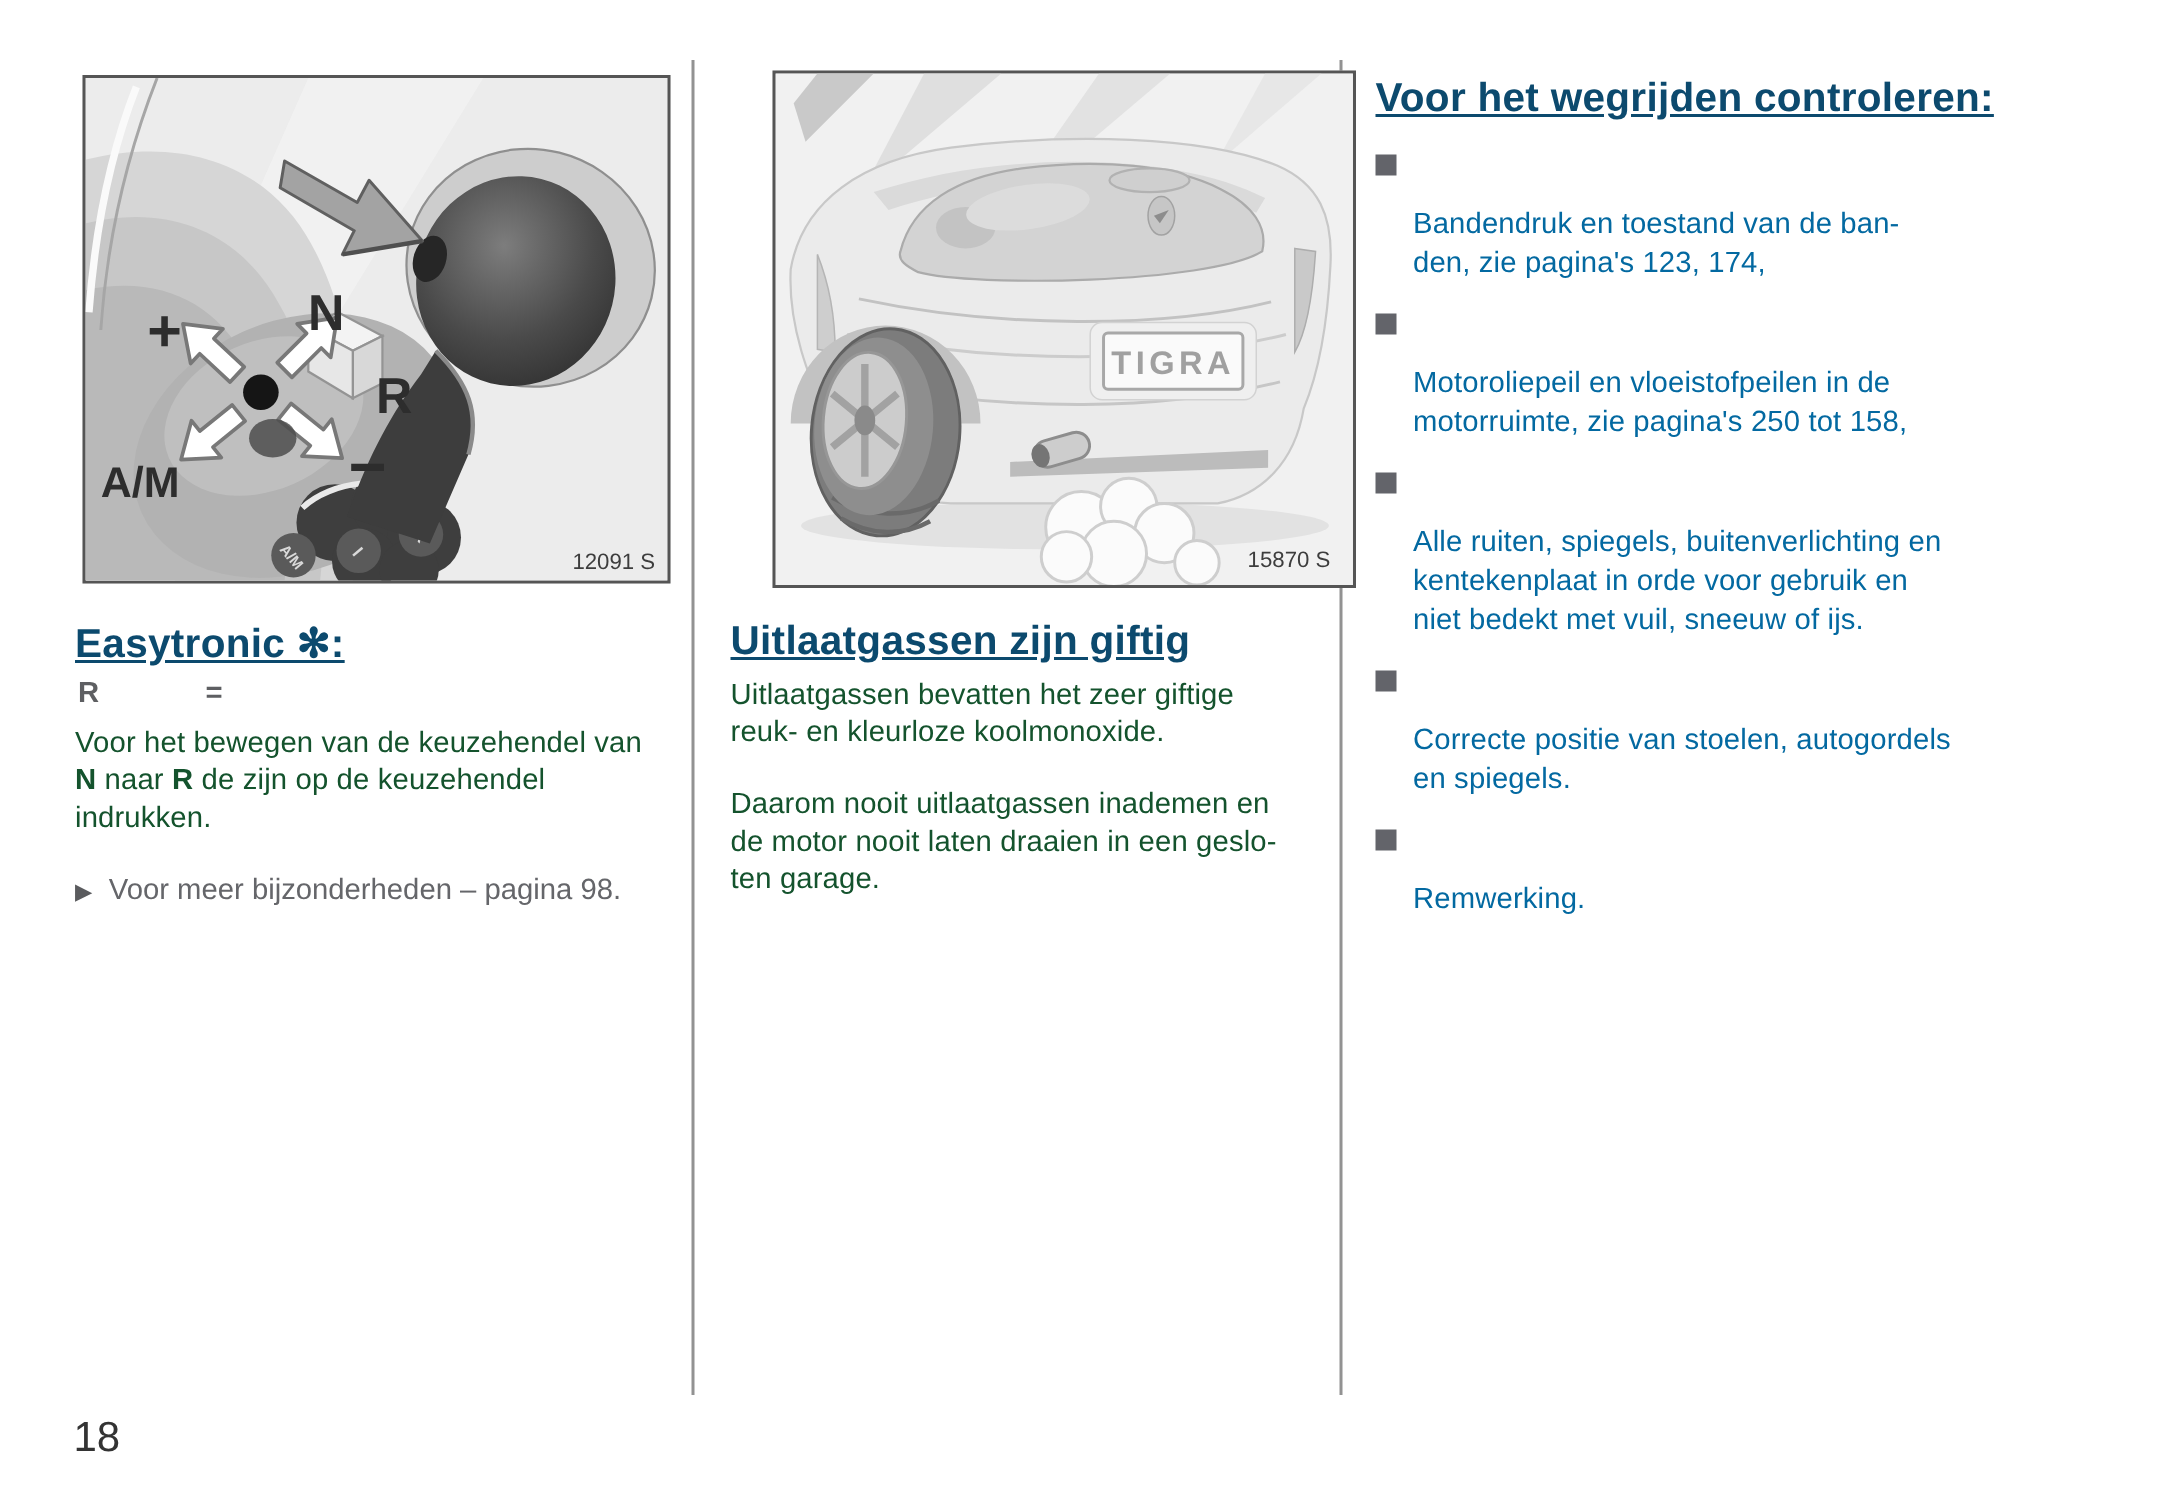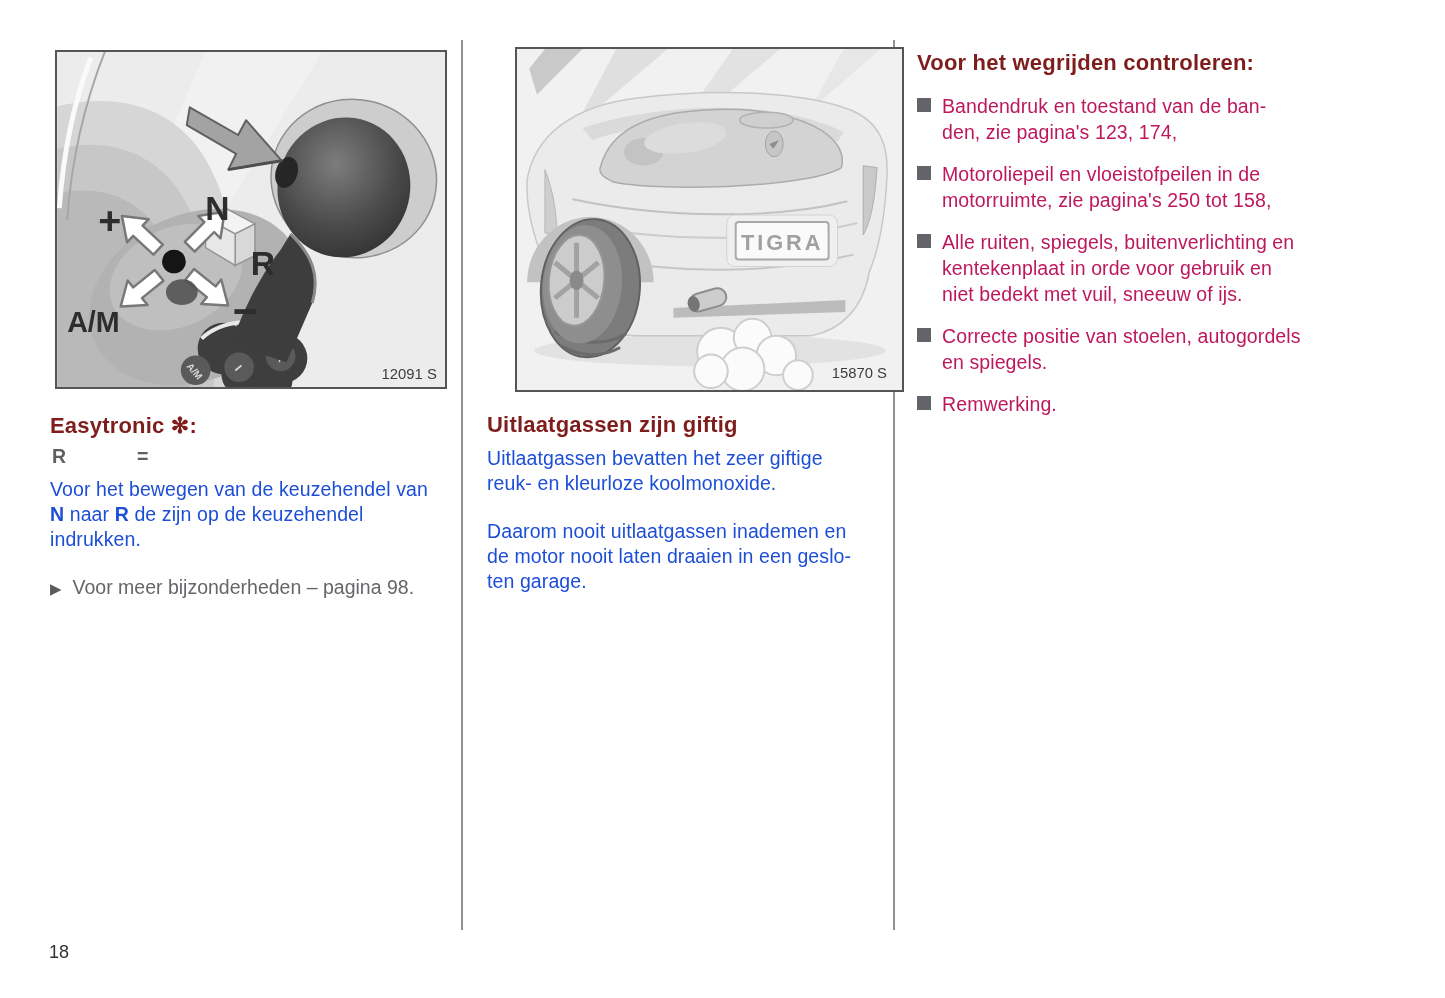--- a/index.html
+++ b/index.html
@@ -12,45 +12,45 @@
   svg text { font-family:"Liberation Sans", sans-serif; }
 
   .vrule { position:absolute; top:40px; height:890px; width:2px; background:#929292; }
   #rule1 { left:461px; }
   #rule2 { left:893px; }
 
   .figure { position:absolute; border:2px solid #555555; background:#ededed; }
   #fig-gear { left:55px;  top:50px; width:392px; height:339px; }
   #fig-car  { left:515px; top:47px; width:389px; height:345px; }
 
-  .heading { font-size:22px; font-weight:bold; color:#7f1d1d; letter-spacing:0.2px; }
-  .btext   { font-size:19.5px; color:#1d4ed8; line-height:25px; letter-spacing:0.1px; }
+  .heading { font-size:27px; font-weight:bold; color:#0c4a6e; letter-spacing:0.2px;text-decoration:underline; }
+  .btext   { font-size:19.5px; color:#14532d; line-height:25px; letter-spacing:0.1px; }
   .pre     { white-space:pre-line; }
 
   #col1text { position:absolute; left:50px; top:413px; width:412px; }
   .defrow {
     display:grid; grid-template-columns:85px 20px 1fr; padding-left:2px;
     font-weight:bold; color:#5e5f62; font-size:19.5px; line-height:24px; margin-top:5px;
   }
   .par { margin-top:9px; }
   .note { margin-top:24px; display:flex; align-items:baseline; gap:11px;
           font-size:19.5px; color:#65666a; }
   .tri  { font-size:15px; color:#5a5b5e; flex:none; }
 
   #col2text { position:absolute; left:487px; top:412px; width:402px; }
   #col2text .p1 { margin-top:8px; }
   #col2text .p2 { margin-top:23px; }
 
   #col3 { position:absolute; left:917px; top:50px; width:480px; }
   #col3 .heading { margin-bottom:17px; }
   .item { display:flex; gap:11px; margin-bottom:16px; }
   .sq   { flex:none; width:14px; height:14px; background:#63646a; margin-top:5px; }
-  .itxt { font-size:19.5px; color:#be185d; line-height:26px; white-space:pre-line; letter-spacing:0.1px; }
-
-  #pagenum { position:absolute; left:49px; top:942px; font-size:18px; color:#333333; }
+  .itxt { font-size:19.5px; color:#0369a1; line-height:26px; white-space:pre-line; letter-spacing:0.1px;margin-top:38px; }
+
+  #pagenum { position:absolute; left:49px; top:942px; font-size:28px; color:#333333; }
 </style>
 </head>
 <body>
 
 <div id="page">
 
   <div class="vrule" id="rule1"></div>
   <div class="vrule" id="rule2"></div>
 
   <div class="figure" id="fig-gear">

